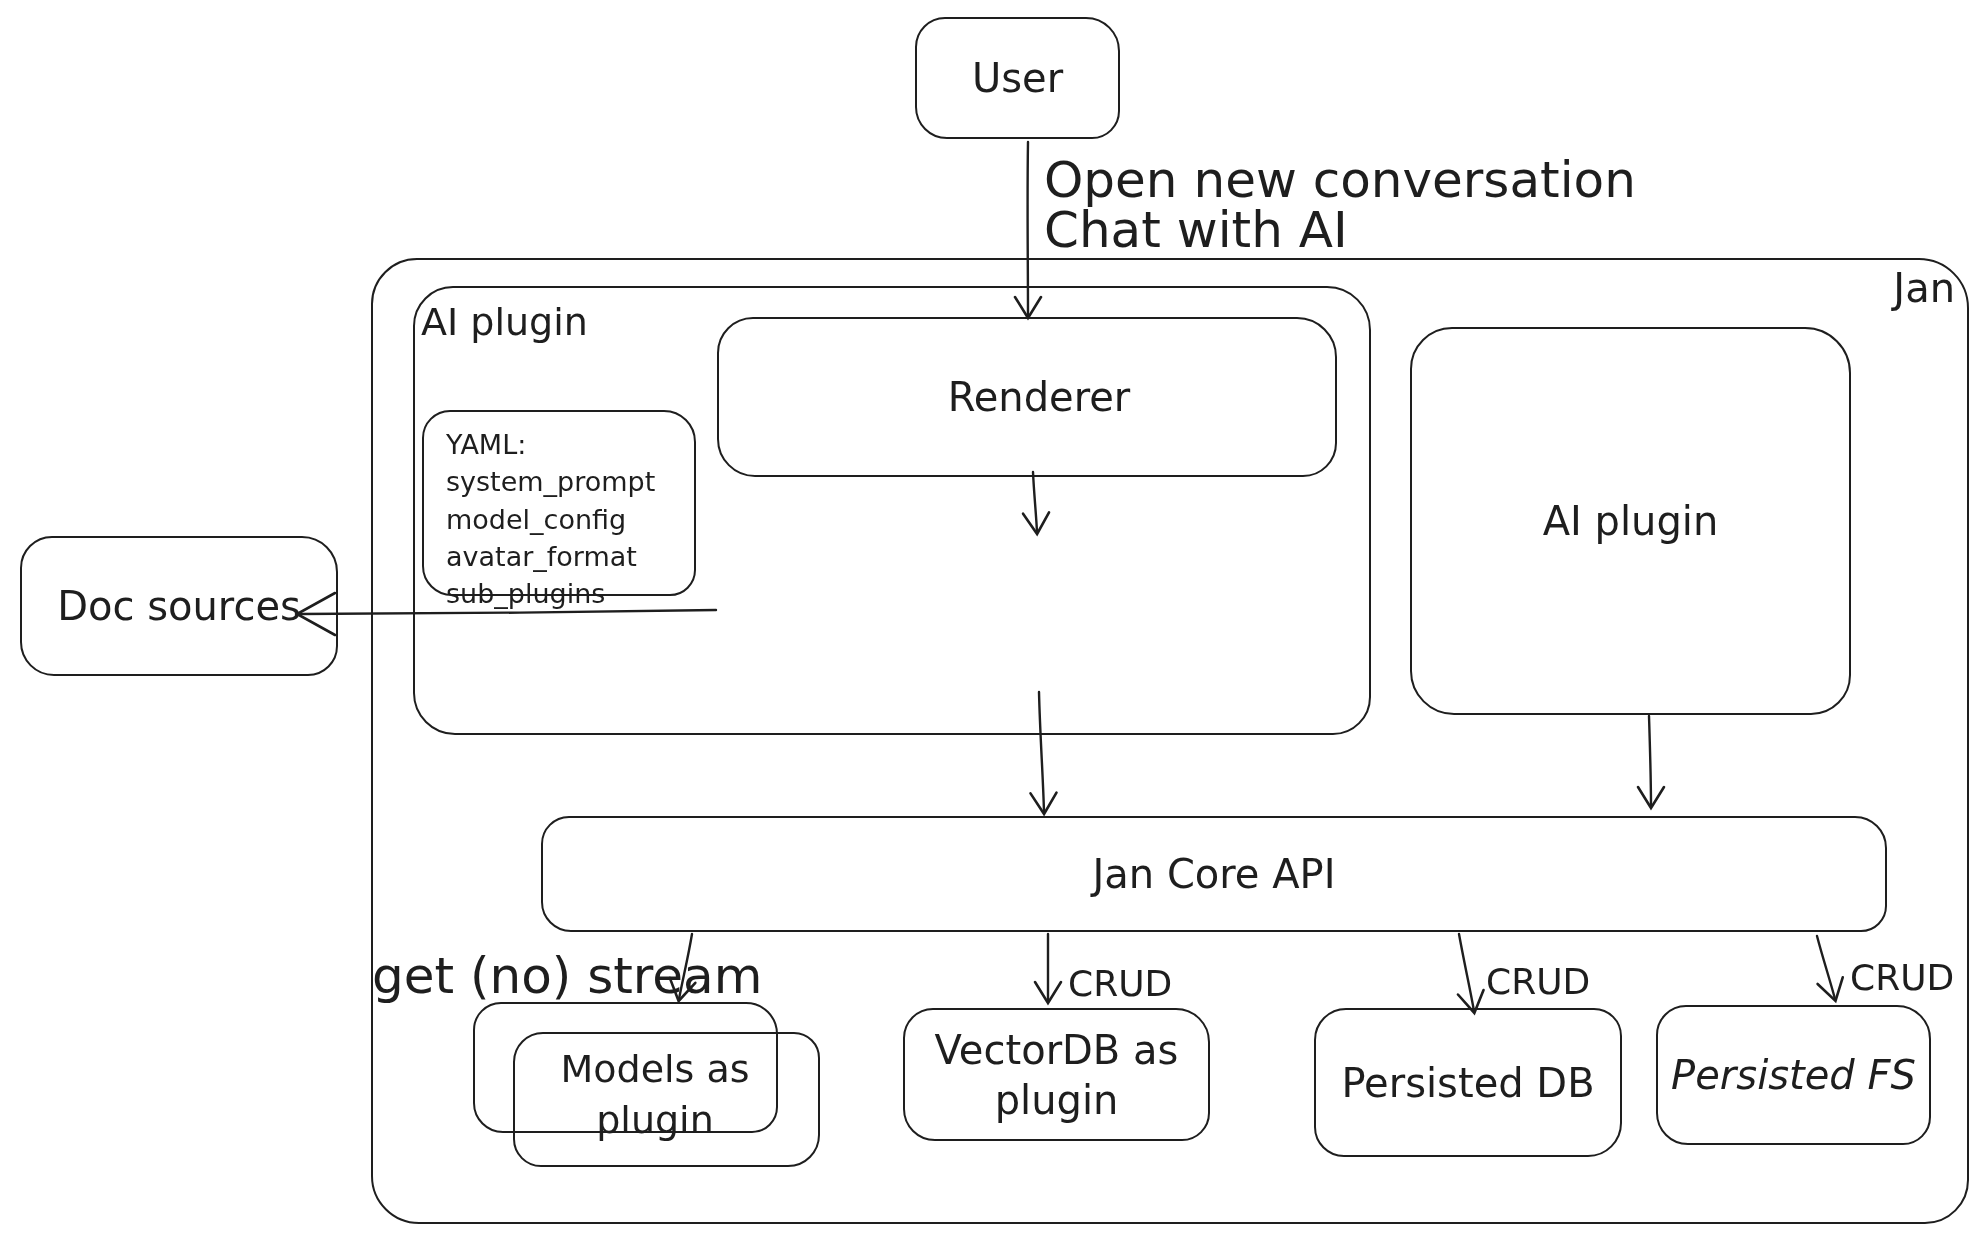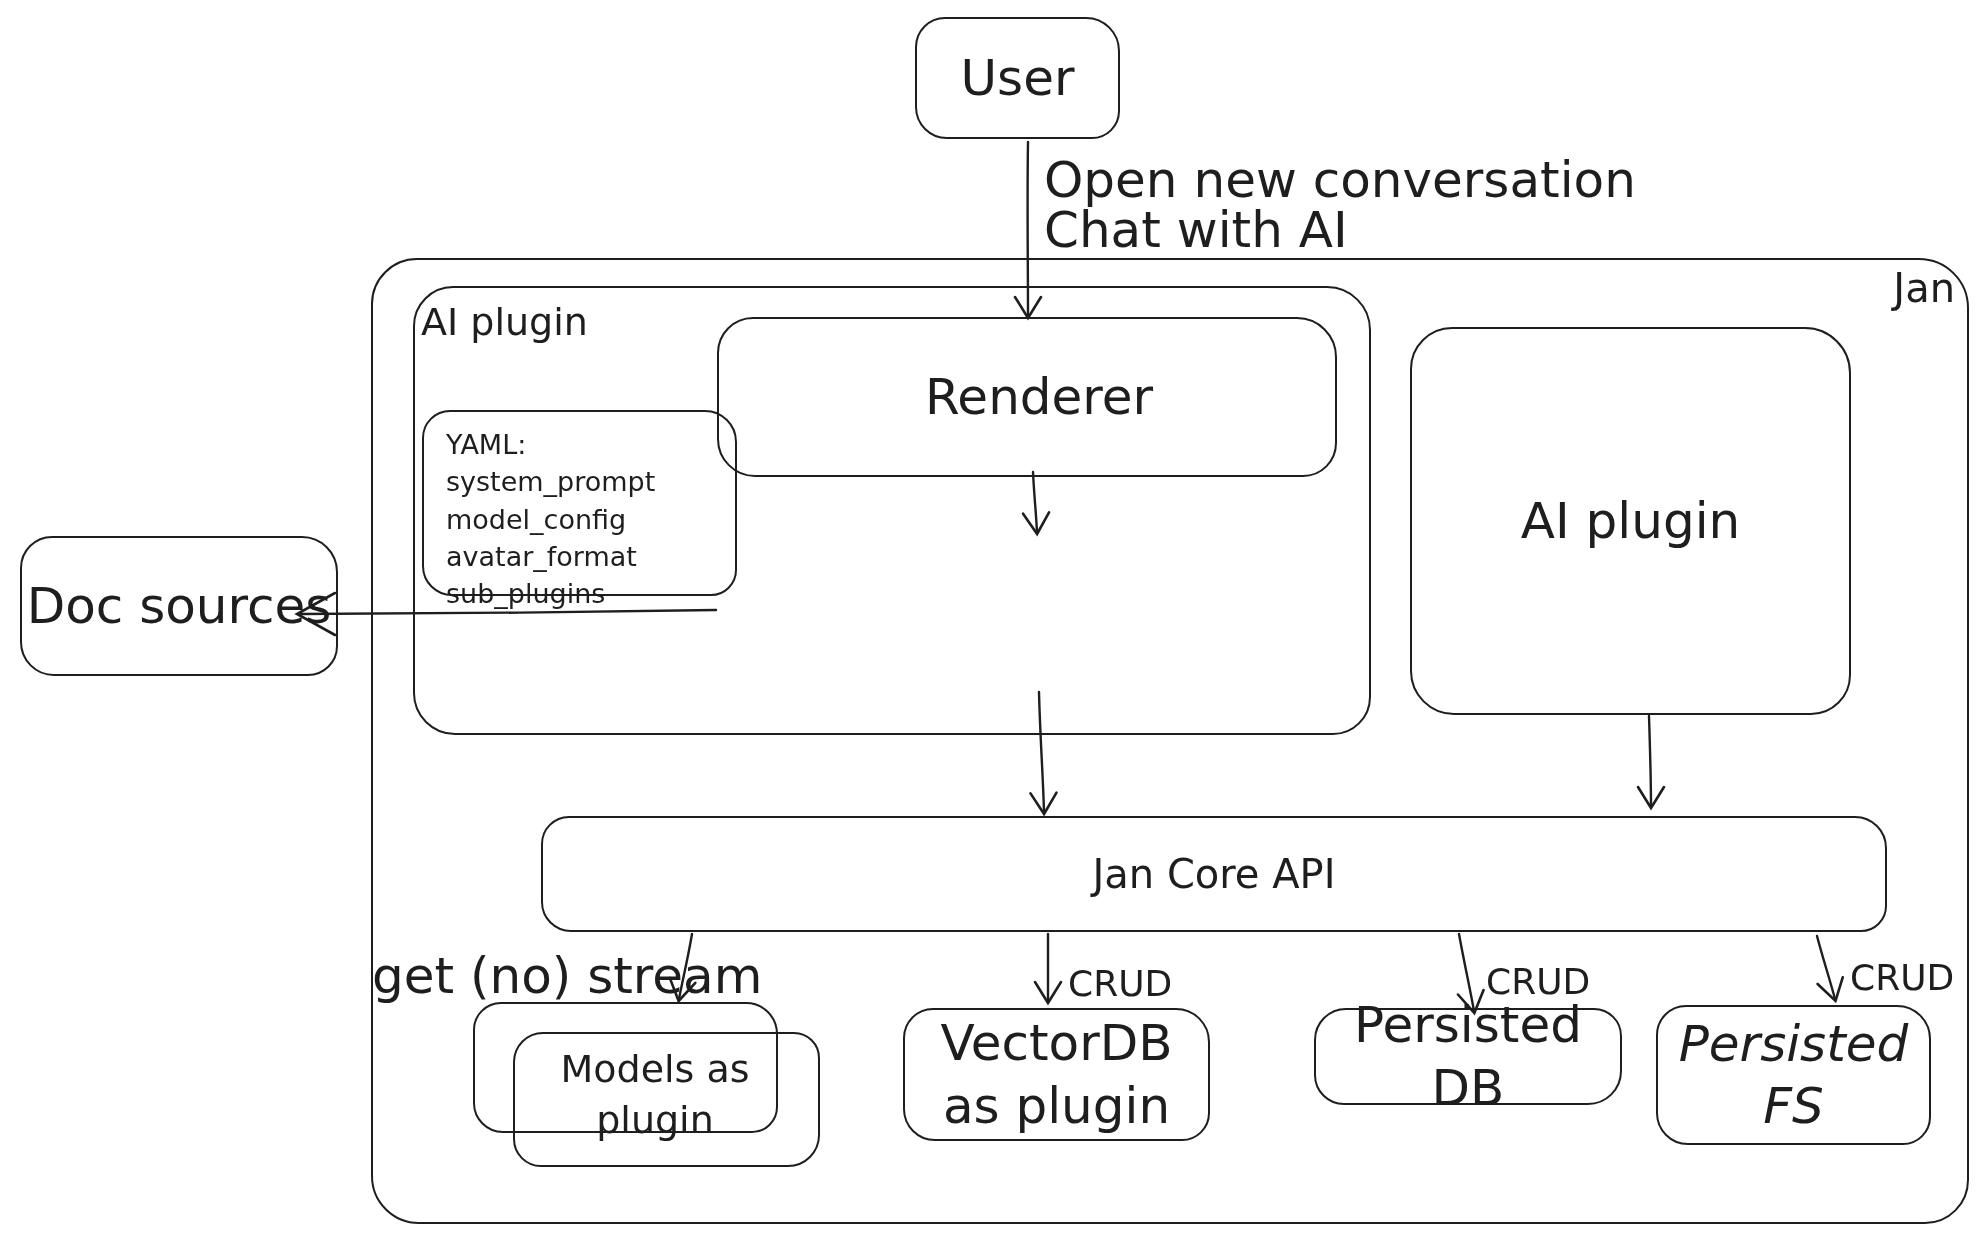--- a/index.html
+++ b/index.html
@@ -18,49 +18,49 @@
   }
   .box {
     position: absolute;
     box-sizing: border-box;
     border: 2.6px solid #1e1e1e;
     background: transparent;
     display: flex;
     align-items: center;
     justify-content: center;
     text-align: center;
-    font-size: 50px;
+    font-size: 40px;
     line-height: 1.25;
   }
   .container-box { border-radius: 46px 50px 44px 48px; }
   .node-label { pointer-events: none; }
   .floating-label {
     position: absolute;
     white-space: nowrap;
     font-size: 50px;
     line-height: 1.2;
   }
   
   #user          { left: 915px;  top: 17px;   width: 205px;  height: 122px; border-radius: 30px 34px 28px 32px; }
   #jan           { left: 371px;  top: 258px;  width: 1598px; height: 966px; }
   #ai-plugin-left{ left: 413px;  top: 286px;  width: 958px;  height: 449px; border-radius: 40px 44px 38px 42px; }
   #renderer      { left: 717px;  top: 317px;  width: 620px;  height: 160px; border-radius: 36px 40px 34px 38px; padding-left: 24px; }
-  #yaml-note     { left: 422px;  top: 410px;  width: 315px;  height: 186px; border-radius: 28px 32px 26px 30px;
+  #yaml-note     { left: 422px;  top: 410px;  width: 274px;  height: 186px; border-radius: 28px 32px 26px 30px;
                    align-items: flex-start; justify-content: flex-start; text-align: left;
                    font-size: 27px; line-height: 1.38; padding: 14px 10px 10px 22px; }
   #backend       { left: 717px;  top: 539px;  width: 615px;  height: 151px; border-radius: 36px 34px 38px 40px; }
   #doc-sources   { left: 20px;   top: 536px;  width: 318px;  height: 140px; border-radius: 32px 36px 30px 34px; }
   #ai-plugin-right{ left: 1410px; top: 327px; width: 441px;  height: 388px; border-radius: 42px 46px 40px 44px; }
   #jan-core-api  { left: 541px;  top: 816px;  width: 1346px; height: 116px; border-radius: 28px 32px 26px 30px; font-size: 40px; }
   #models-back   { left: 473px;  top: 1002px; width: 305px;  height: 131px; border-radius: 28px 32px 26px 30px; }
   #models-front  { left: 513px;  top: 1032px; width: 307px;  height: 135px; border-radius: 30px 26px 32px 28px; }
   #models-label  { position: absolute; left: 520px; top: 1044px; width: 270px; text-align: center;
                    font-size: 38px; line-height: 1.35; }
   #vectordb      { left: 903px;  top: 1008px; width: 307px;  height: 133px; border-radius: 30px 34px 28px 32px; padding: 12px 12px; }
-  #persisted-db  { left: 1314px; top: 1008px; width: 308px;  height: 97px; border-radius: 32px 28px 34px 30px; }
+  #persisted-db  { left: 1314px; top: 1008px; width: 308px;  height: 149px; border-radius: 32px 28px 34px 30px; }
   #persisted-fs  { left: 1656px; top: 1005px; width: 275px;  height: 140px; border-radius: 30px 34px 28px 32px; font-style: italic; }
   
   #jan-label            { left: 1760px; top: 264px;  width: 195px; text-align: right; font-size: 40px; }
   #ai-plugin-left-label { left: 421px;  top: 300px;  font-size: 38px; }
   #user-action-line1    { left: 1044px; top: 150px; }
   #user-action-line2    { left: 1044px; top: 200px; }
   #get-no-stream-label  { left: 372px;  top: 946px; }
   #crud-vectordb-label  { left: 1068px; top: 962px; font-size: 36px; }
   #crud-pdb-label       { left: 1486px; top: 960px; font-size: 36px; }
   #crud-pfs-label       { left: 1850px; top: 956px; font-size: 36px; }

